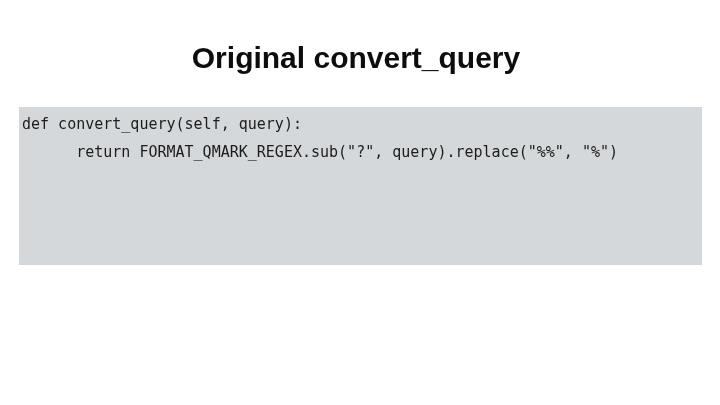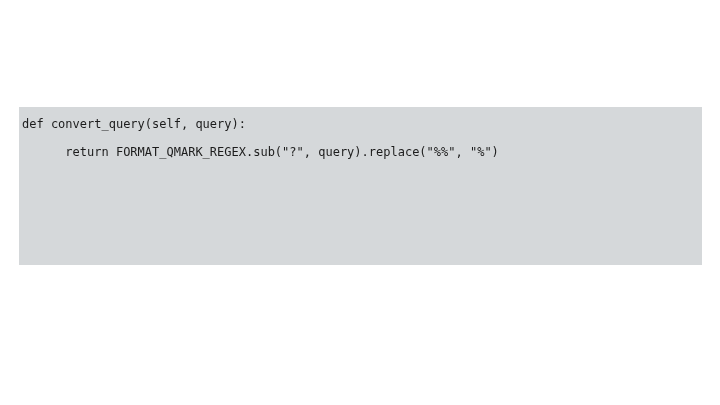--- a/index.html
+++ b/index.html
@@ -34,29 +34,30 @@
     left: 19px;
     top: 107px;
     width: 683px;
     height: 158px;
     background: #d5d8da; 
     box-sizing: border-box;
     padding: 3px 0 0 3px;
   }
   .code-line {
     font-family: "DejaVu Sans Mono", "Liberation Mono", monospace;
-    font-size: 12px;
+    font-size: 15px;
     line-height: 28px;
     color: #1c1c1c;
     white-space: pre;
     margin: 0;
   }
 </style>
 </head>
 <body>
 
 <div class="slide">
+  <h1 class="slide-title">Original convert_query</h1>
 
   <div class="code-block" style="background: rgb(213, 216, 218);">
     <div class="code-line" style="color: rgb(28, 28, 28);">def convert_query(self, query):</div>
     <div class="code-line" style="color: rgb(28, 28, 28);">      return FORMAT_QMARK_REGEX.sub("?", query).replace("%%", "%")</div>
   </div>
 </div>
 
 </body></html>

